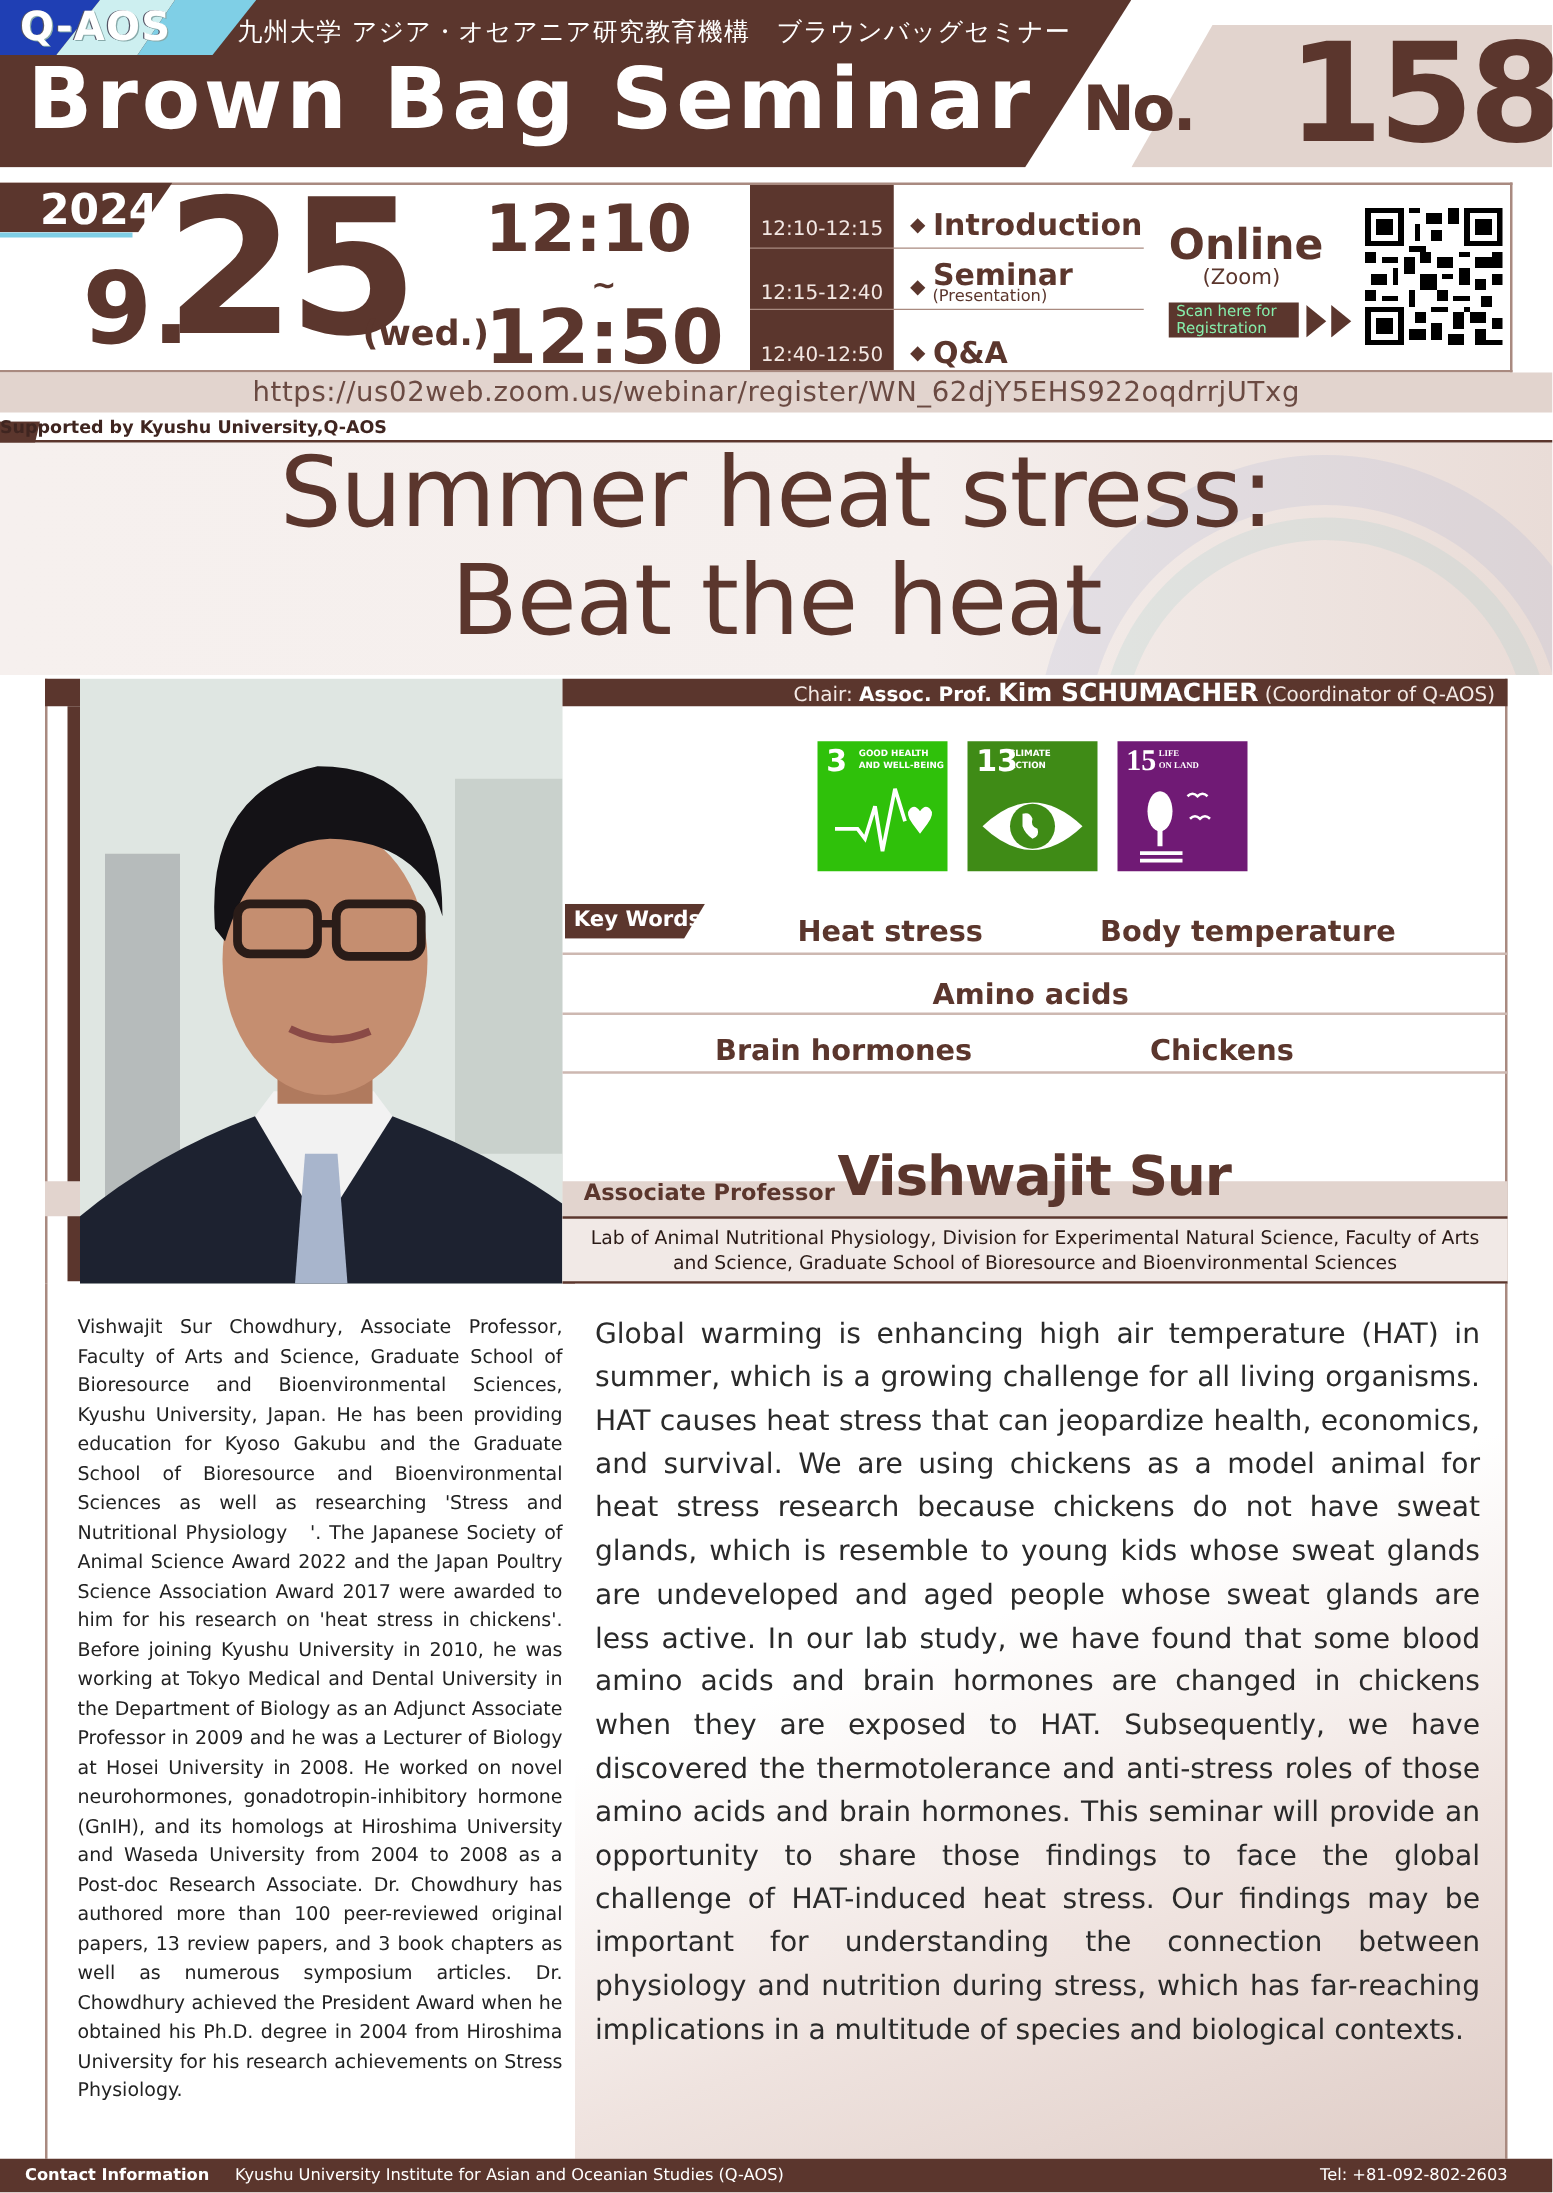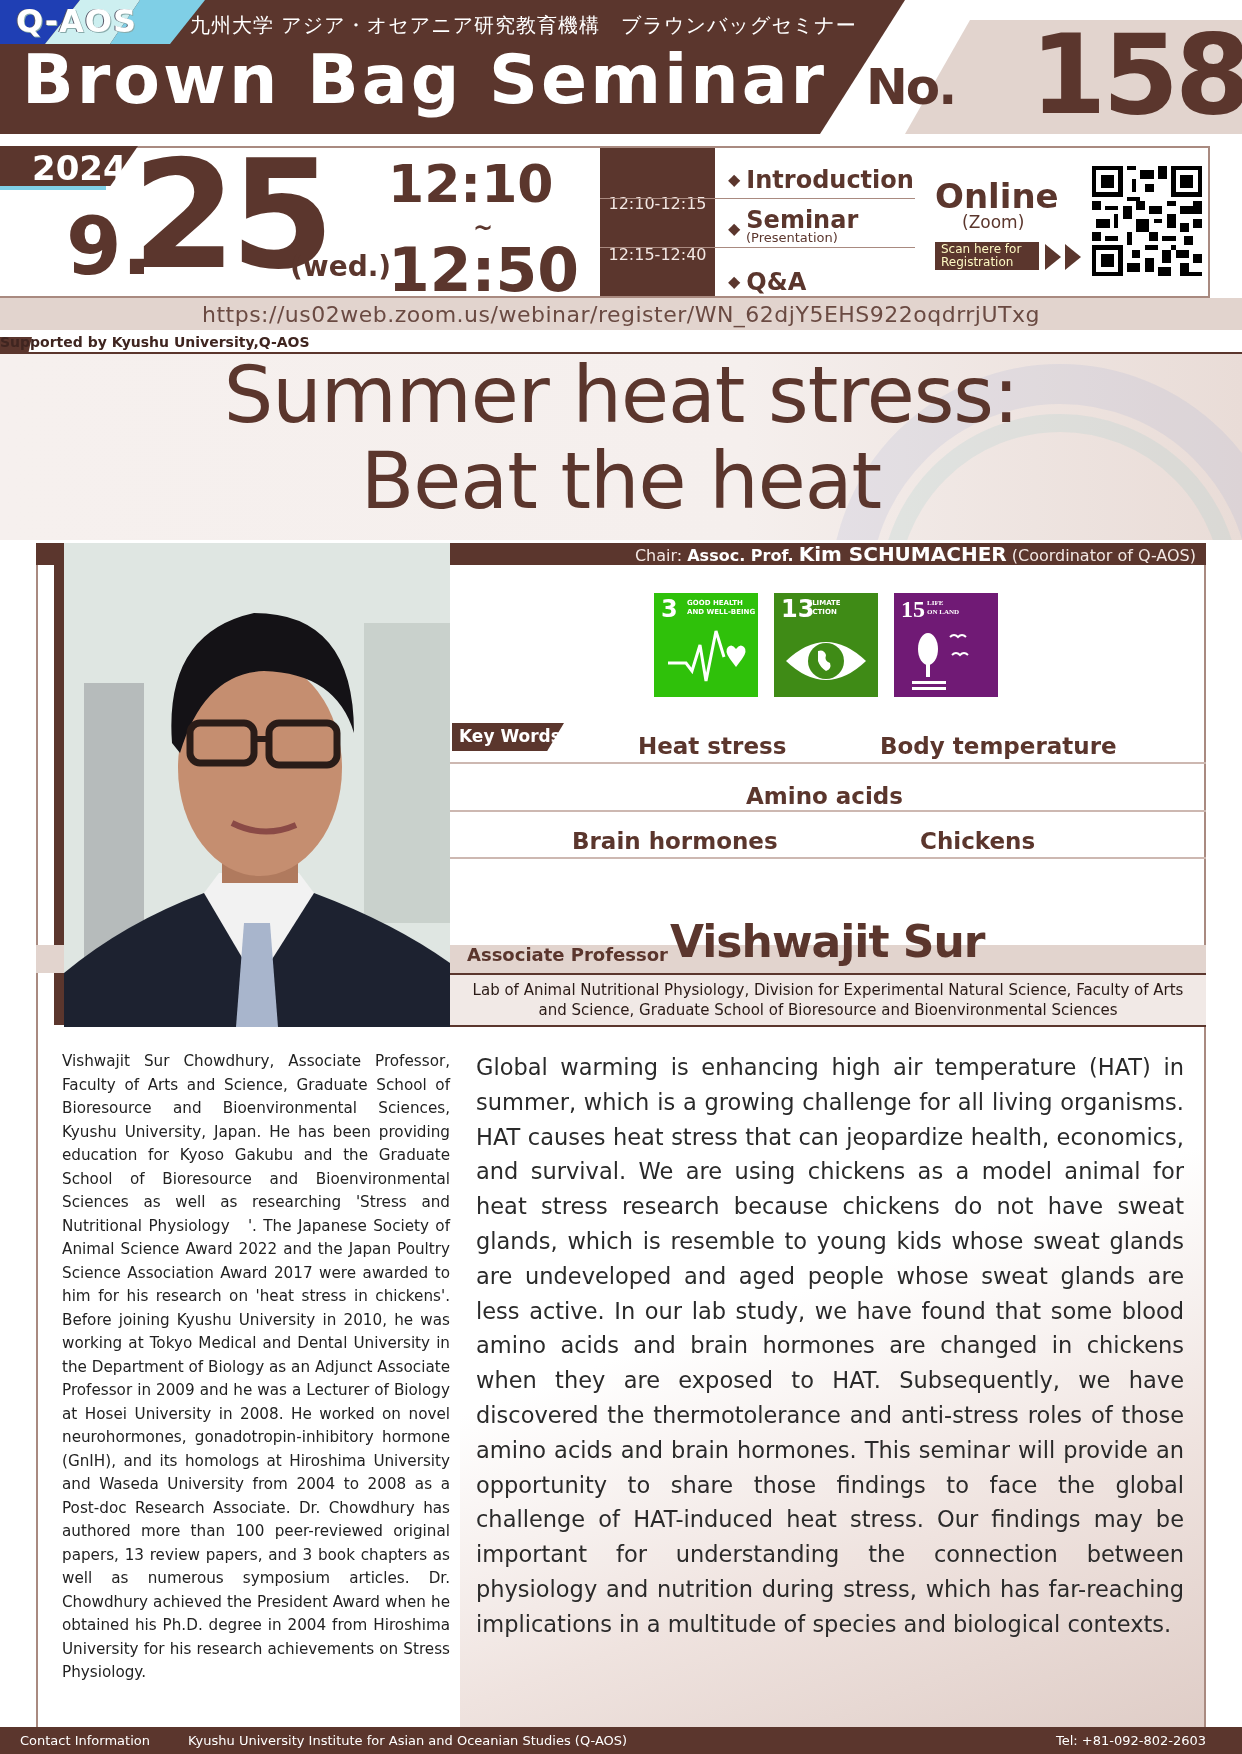--- a/index.html
+++ b/index.html
@@ -35,29 +35,29 @@
   .year-line { left: 0; top: 186px; width: 106px; height: 4px; background: #7fcfe6; }
   .year-text { left: 32px; top: 148px; font-weight: bold; font-size: 34px; color: #ffffff; }
   .day-month { left: 66px; top: 200px; font-weight: bold; font-size: 80px; color: #5b362d; }
   .day-big { left: 132px; top: 140px; font-weight: bold; font-size: 150px; color: #5b362d; letter-spacing: -6px; line-height: 1; }
   .weekday { left: 290px; top: 250px; font-weight: bold; font-size: 28px; color: #5b362d; }
   .time-start { left: 388px; top: 158px; font-weight: bold; font-size: 52px; color: #5b362d; line-height: 1; }
   .time-tilde { left: 473px; top: 214px; font-weight: bold; font-size: 24px; color: #5b362d; }
   .time-end { left: 388px; top: 240px; font-weight: bold; font-size: 60px; color: #5b362d; line-height: 1; }
 
   .sched-col { left: 600px; top: 148px; width: 115px; height: 148px; background: #5b362d; }
-  .sched-time { position: absolute; left: 0; width: 115px; text-align: center; color: #f3e8e4; font-size: 16px; margin-top: 21px; }
+  .sched-time { position: absolute; left: 0; width: 115px; text-align: center; color: #f3e8e4; font-size: 16px; }
   .sched-line { height: 1px; background: #a98a80; }
   .sched-item { font-weight: bold; font-size: 24px; color: #5b362d; white-space: nowrap; }
   .sched-item .dia { font-size: 16px; margin-right: 6px; vertical-align: 3px; }
   .sched-sub { font-size: 13px; color: #5b362d; }
 
   .online-label { left: 935px; top: 176px; font-weight: bold; font-size: 34px; color: #5b362d; }
   .zoom-label { left: 962px; top: 212px; font-size: 17px; color: #5b362d; }
-  .scan-box { left: 935px; top: 242px; width: 104px; height: 28px; background: #5b362d; color: #fef9c3;
+  .scan-box { left: 935px; top: 242px; width: 104px; height: 28px; background: #5b362d; color: #86efac;
     font-size: 12px; line-height: 13px; padding: 1px 6px; }
   .scan-arrows { left: 1045px; top: 244px; }
   .qr { left: 1092px; top: 165px; width: 110px; height: 112px; background: #fff; }
 
   
   .url-bar { left: 0; top: 298px; width: 1242px; height: 32px; background: #e2d4ce; }
   .url-text { left: 0; top: 302px; width: 1242px; text-align: center; font-size: 22px; color: #6a4a42; letter-spacing: 0.5px; }
   .supported { left: 0; top: 334px; width: 1204px; text-align: left; font-size: 14px; font-weight: bold; color: #3f2520; }
   .sup-tag { left: 0; top: 337px; width: 32px; height: 42px; background: #5b362d;
     clip-path: polygon(0 0, 100% 0, 70% 100%, 0 100%); }
@@ -324,16 +324,16 @@
 <div class="abs name-big">Vishwajit Sur Chowdhury</div>
 <div class="abs aff-band"></div>
 <div class="abs aff-text">Lab of Animal Nutritional Physiology, Division for Experimental Natural Science, Faculty of Arts and Science, Graduate School of Bioresource and Bioenvironmental Sciences</div>
 
 <div class="abs bio-frame"></div>
 <div class="abs abs-bg"></div>
 <div class="abs bio">Vishwajit Sur Chowdhury, Associate Professor, Faculty of Arts and Science, Graduate School of Bioresource and Bioenvironmental Sciences, Kyushu University, Japan. He has been providing education for Kyoso Gakubu and the Graduate School of Bioresource and Bioenvironmental Sciences as well as researching 'Stress and Nutritional Physiology　'. The Japanese Society of Animal Science Award 2022 and the Japan Poultry Science Association Award 2017 were awarded to him for his research on 'heat stress in chickens'. Before joining Kyushu University in 2010, he was working at Tokyo Medical and Dental University in the Department of Biology as an Adjunct Associate Professor in 2009 and he was a Lecturer of Biology at Hosei University in 2008. He worked on novel neurohormones, gonadotropin-inhibitory hormone (GnIH), and its homologs at Hiroshima University and Waseda University from 2004 to 2008 as a Post-doc Research Associate. Dr. Chowdhury has authored more than 100 peer-reviewed original papers, 13 review papers, and 3 book chapters as well as numerous symposium articles. Dr. Chowdhury achieved the President Award when he obtained his Ph.D. degree in 2004 from Hiroshima University for his research achievements on Stress Physiology.</div>
 <div class="abs abstract">Global warming is enhancing high air temperature (HAT) in summer, which is a growing challenge for all living organisms. HAT causes heat stress that can jeopardize health, economics, and survival. We are using chickens as a model animal for heat stress research because chickens do not have sweat glands, which is resemble to young kids whose sweat glands are undeveloped and aged people whose sweat glands are less active. In our lab study, we have found that some blood amino acids and brain hormones are changed in chickens when they are exposed to HAT. Subsequently, we have discovered the thermotolerance and anti-stress roles of those amino acids and brain hormones. This seminar will provide an opportunity to share those findings to face the global challenge of HAT-induced heat stress. Our findings may be important for understanding the connection between physiology and nutrition during stress, which has far-reaching implications in a multitude of species and biological contexts.</div>
 
 <div class="abs footer">
-  <span style="left:20px; font-weight:normal;">Contact Information</span>
+  <span style="left:20px; font-weight:bold;">Contact Information</span>
   <span style="left:188px;">Kyushu University Institute for Asian and Oceanian Studies (Q-AOS)</span>
   <span style="left:1056px;">Tel: +81-092-802-2603</span>
 </div>
 
 </body></html>

